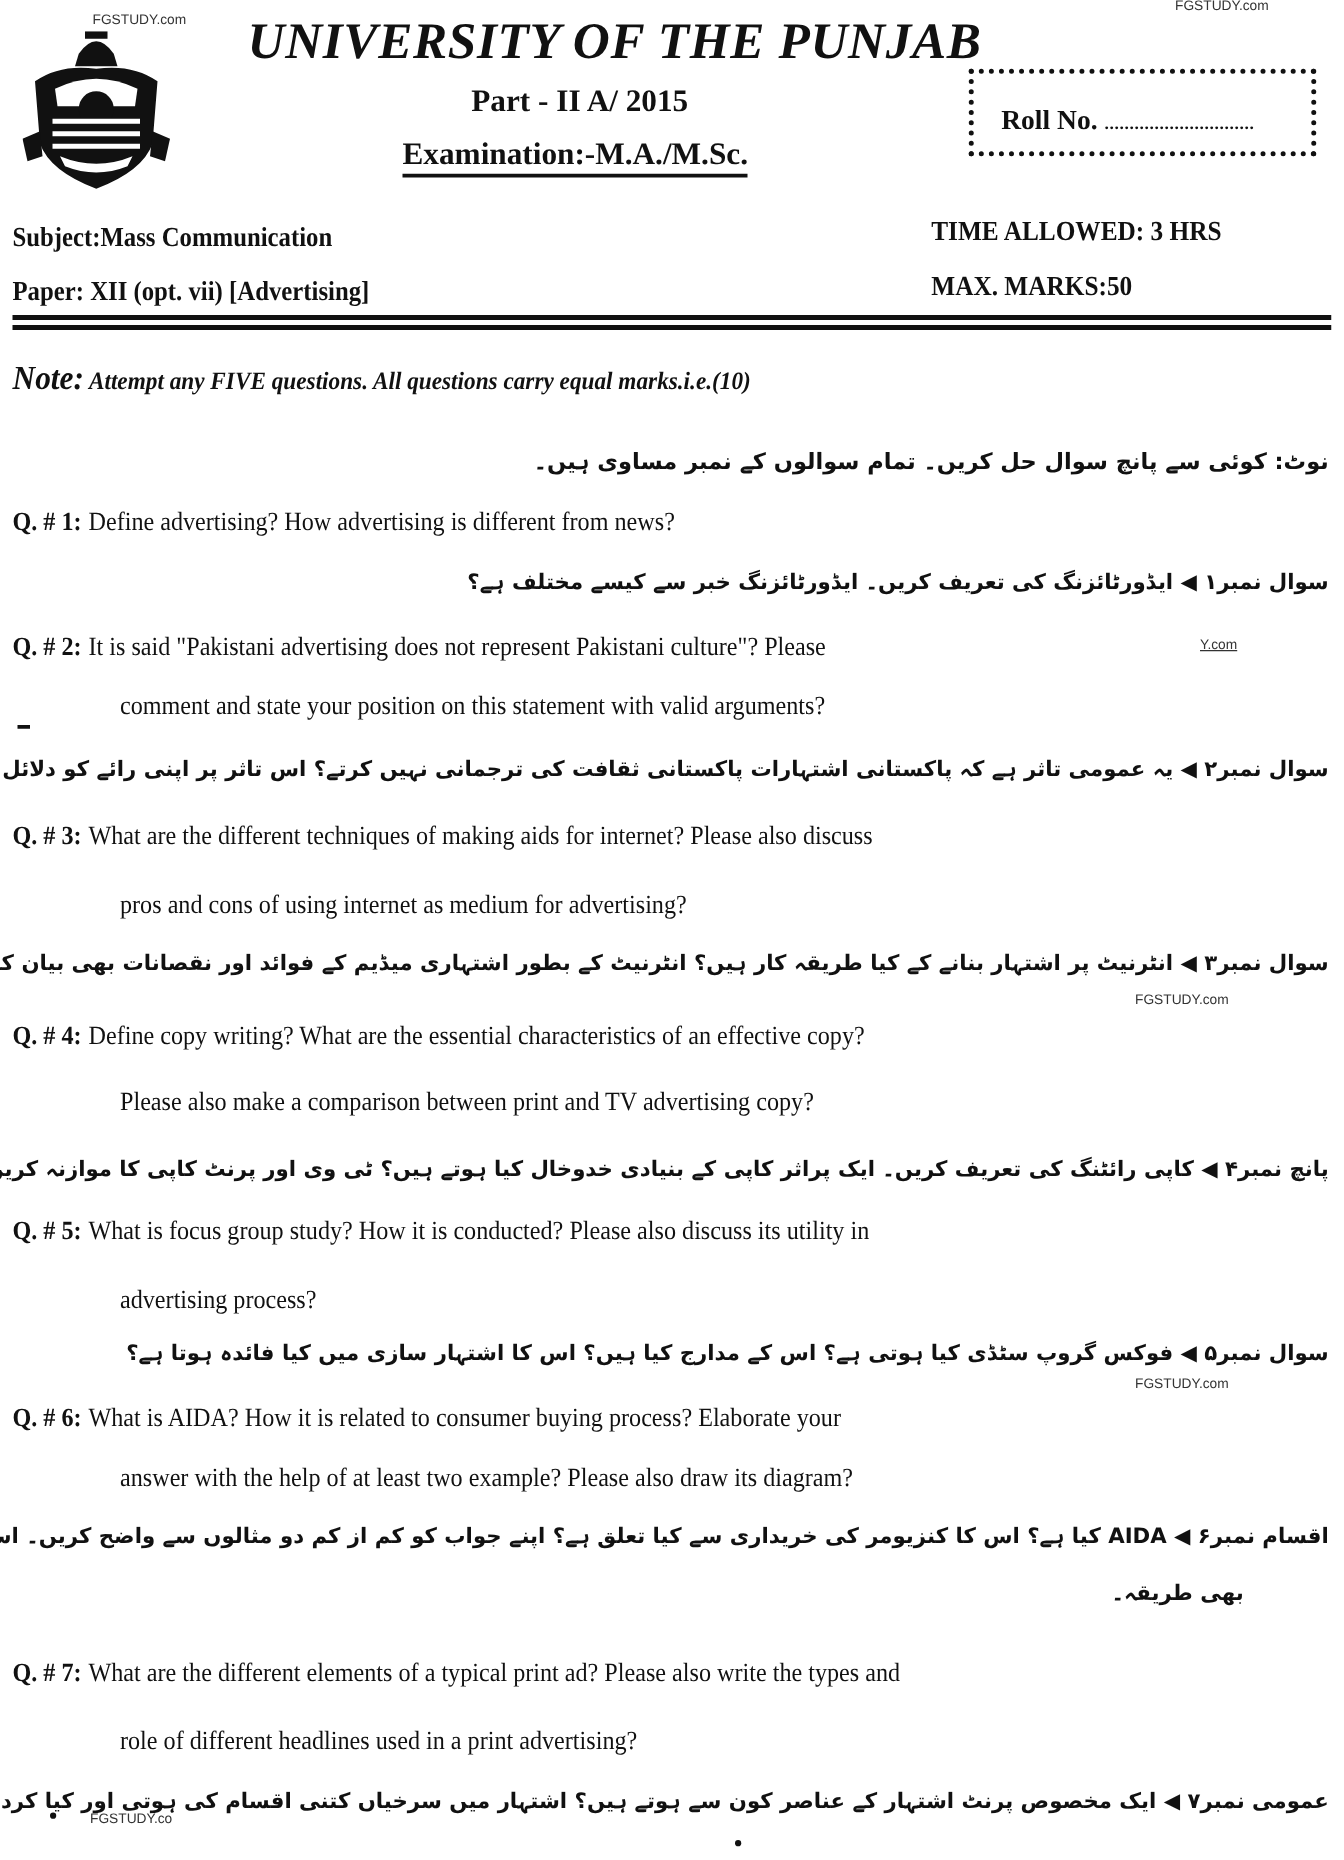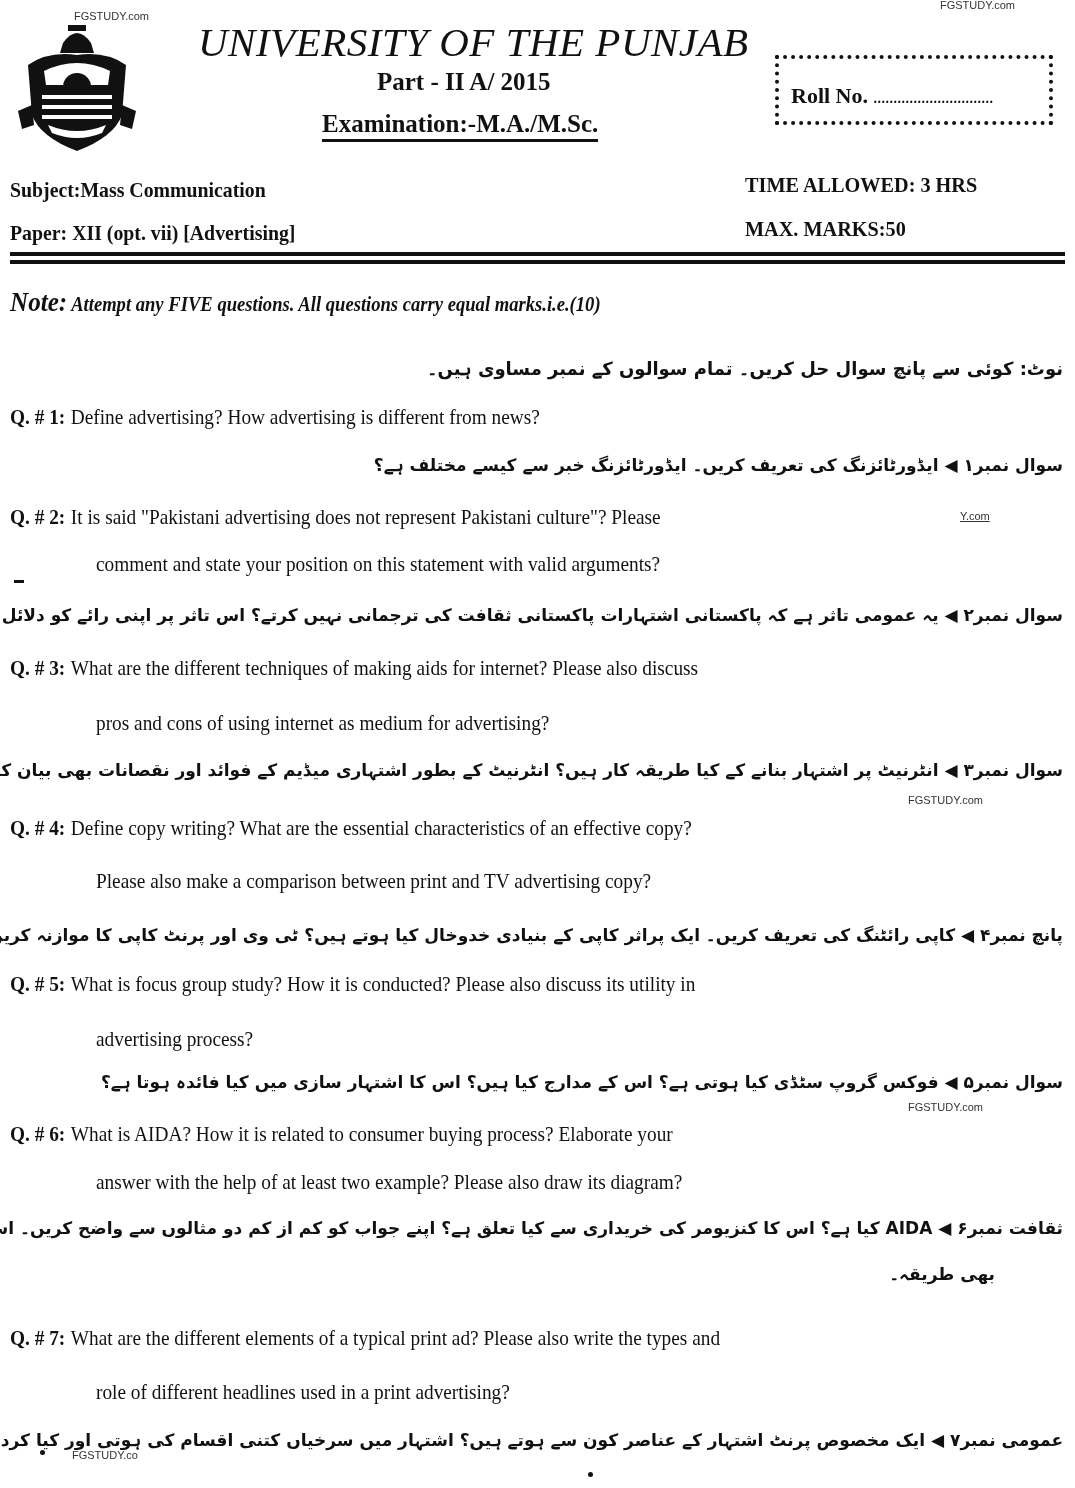--- a/index.html
+++ b/index.html
@@ -1,23 +1,23 @@
 <!DOCTYPE html>
 <html><head>
   <meta charset="utf-8">
   <style>
     html, body { margin: 0; padding: 0; background: #ffffff; }
     body { width: 1075px; height: 1488px; position: relative; overflow: hidden; color: #111; font-family: "Liberation Serif", serif; }
     .abs { position: absolute; }
     .wm { position: absolute; font-family: "Liberation Sans", sans-serif; font-size: 11px; color: #333; letter-spacing: 0; }
-    .uni-title { left: 198px; top: 18px; font-size: 41px; font-weight: normal; font-style: italic; letter-spacing: 0.5px; white-space: nowrap; }
+    .uni-title { left: 198px; top: 8px; font-size: 41px; font-weight: bold; font-style: italic; letter-spacing: 0.5px; white-space: nowrap; }
     .part { left: 377px; top: 68px; font-size: 25px; font-weight: bold; white-space: nowrap; }
     .exam { left: 322px; top: 110px; font-size: 25px; font-weight: bold; white-space: nowrap; border-bottom: 3px solid #111; padding-bottom: 1px; }
     .roll-box { left: 775px; top: 55px; width: 278px; height: 70px; border: 4px dotted #111; box-sizing: border-box; }
-    .roll-text { position: absolute; left: 12px; top: 24px; font-size: 22px; font-weight: bold; white-space: nowrap; }
+    .roll-text { position: absolute; left: 22px; top: 24px; font-size: 22px; font-weight: bold; white-space: nowrap; }
     .roll-dots { font-size: 14px; letter-spacing: 0.5px; font-weight: bold; }
     .logo { left: 18px; top: 25px; width: 118px; height: 132px; }
     .subject, .paper { left: 10px; font-size: 22px; font-weight: bold; white-space: nowrap; transform: scaleX(0.9); transform-origin: left; }
     .subject { top: 177px; }
     .paper { top: 220px; }
     .time, .marks { left: 745px; font-size: 22px; font-weight: bold; white-space: nowrap; transform: scaleX(0.92); transform-origin: left; }
     .time { top: 172px; }
     .marks { top: 216px; }
     .rule1 { left: 10px; top: 252px; width: 1055px; height: 4px; background: #111; }
     .rule2 { left: 10px; top: 260px; width: 1055px; height: 4px; background: #111; }
@@ -120,21 +120,21 @@
 <div class="urdu" style="top:1072px;">
   <span class="urdu-label">سوال نمبر۵</span><span> ◀ </span>
   <span>فوکس گروپ سٹڈی کیا ہوتی ہے؟ اس کے مدارج کیا ہیں؟ اس کا اشتہار سازی میں کیا فائدہ ہوتا ہے؟</span>
 </div>
 
 <div class="q" style="top:1122px;">
   <span class="qn">Q. # 6:</span><span>What is AIDA? How it is related to consumer buying process? Elaborate your</span>
 </div>
 <div class="qcont" style="top:1170px;">answer with the help of at least two example? Please also draw its diagram?</div>
 <div class="urdu" style="top:1218px;">
-  <span class="urdu-label">ثقافت نمبر۶</span><span> ◀ </span>
+  <span class="urdu-label">اقسام نمبر۶</span><span> ◀ </span>
   <span>AIDA کیا ہے؟ اس کا کنزیومر کی خریداری سے کیا تعلق ہے؟ اپنے جواب کو کم از کم دو مثالوں سے واضح کریں۔ اس کی ڈایاگرام</span>
 </div>
 <div class="urdu" style="top:1264px; right:80px;">بھی طریقہ۔</div>
 
 <div class="q" style="top:1326px;">
   <span class="qn">Q. # 7:</span><span>What are the different elements of a typical print ad? Please also write the types and</span>
 </div>
 <div class="qcont" style="top:1380px;">role of different headlines used in a print advertising?</div>
 <div class="urdu" style="top:1430px;">
   <span class="urdu-label">عمومی نمبر۷</span><span> ◀ </span>

